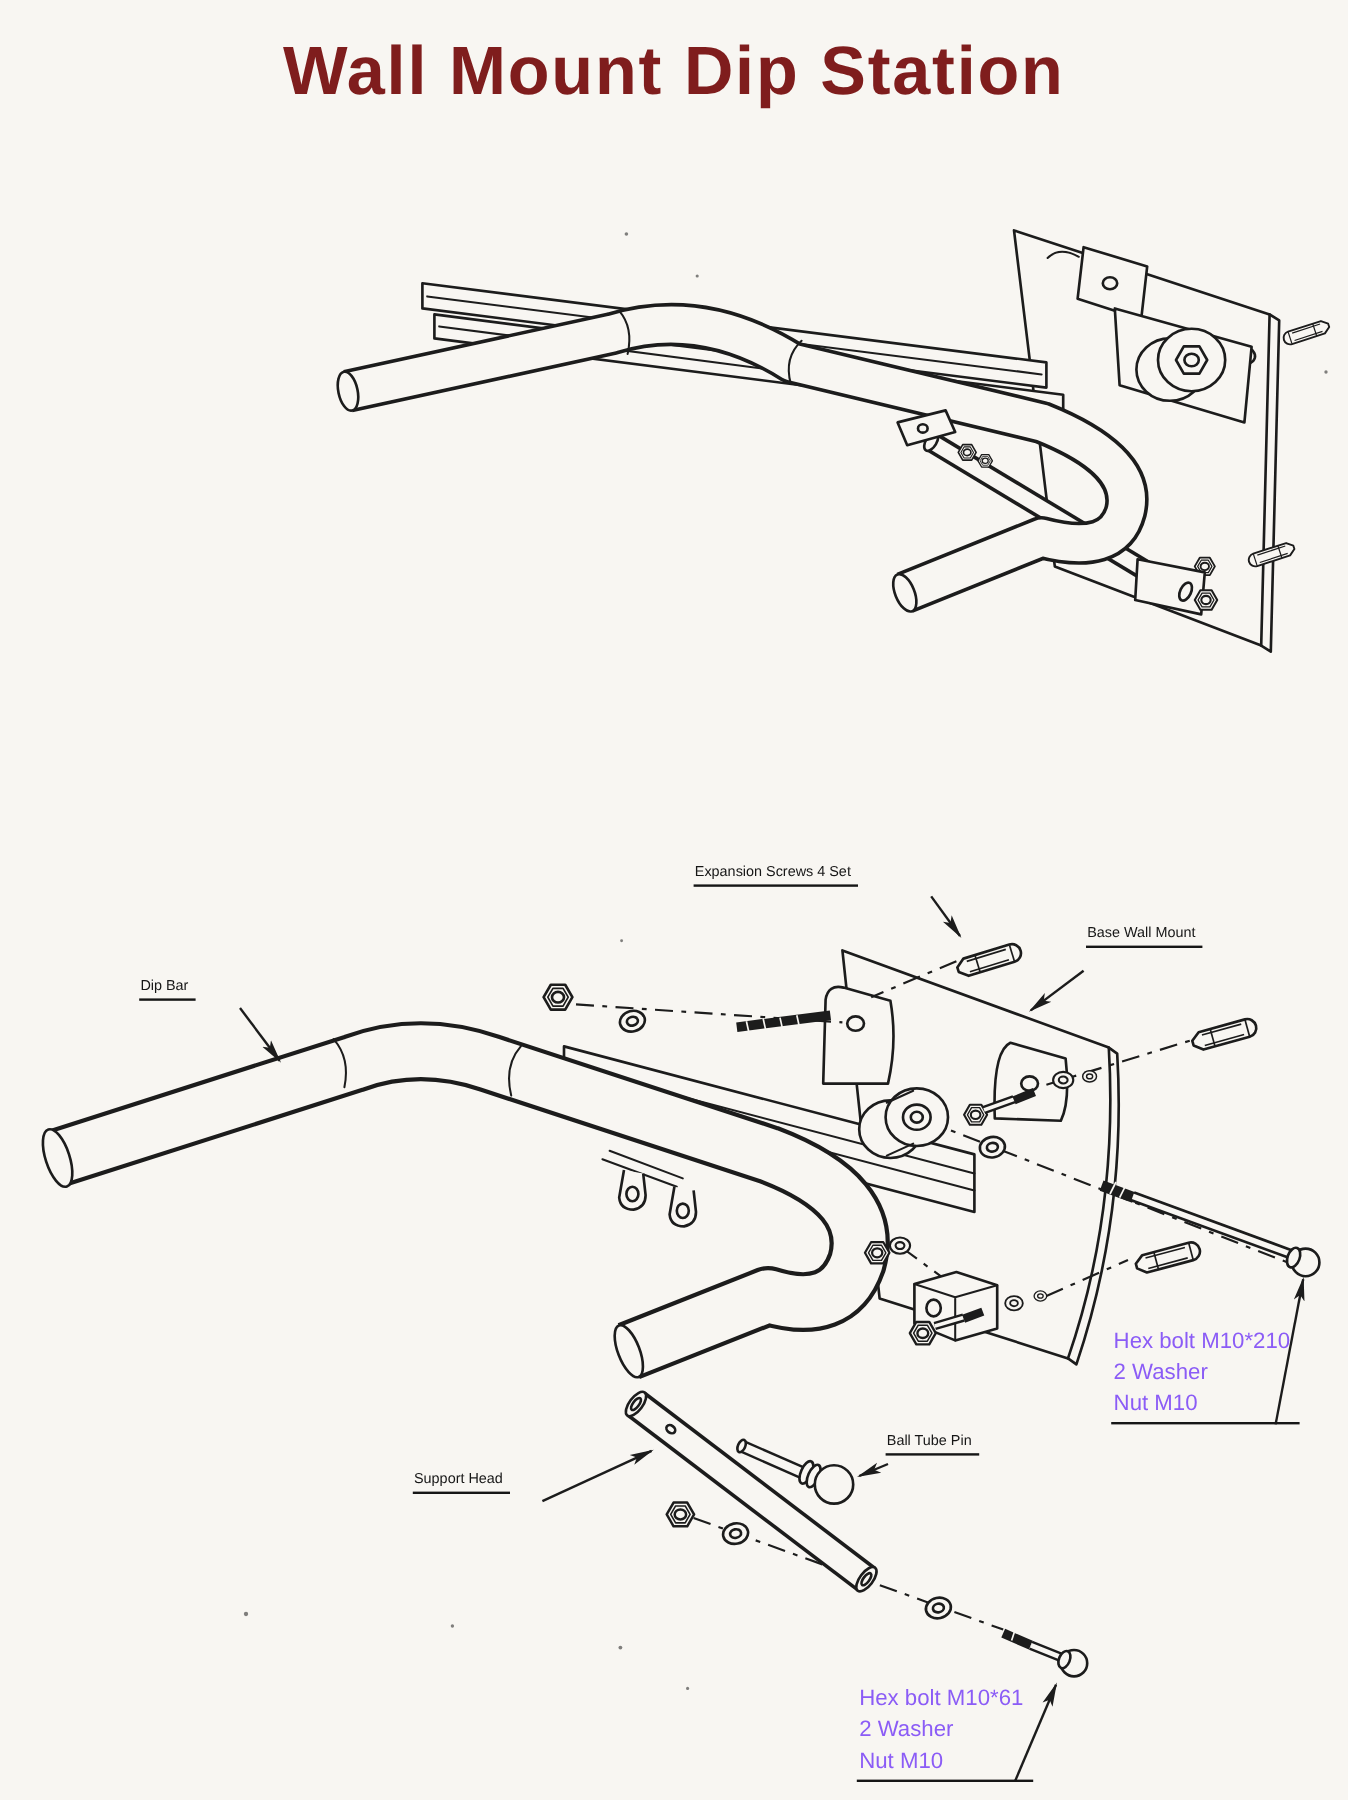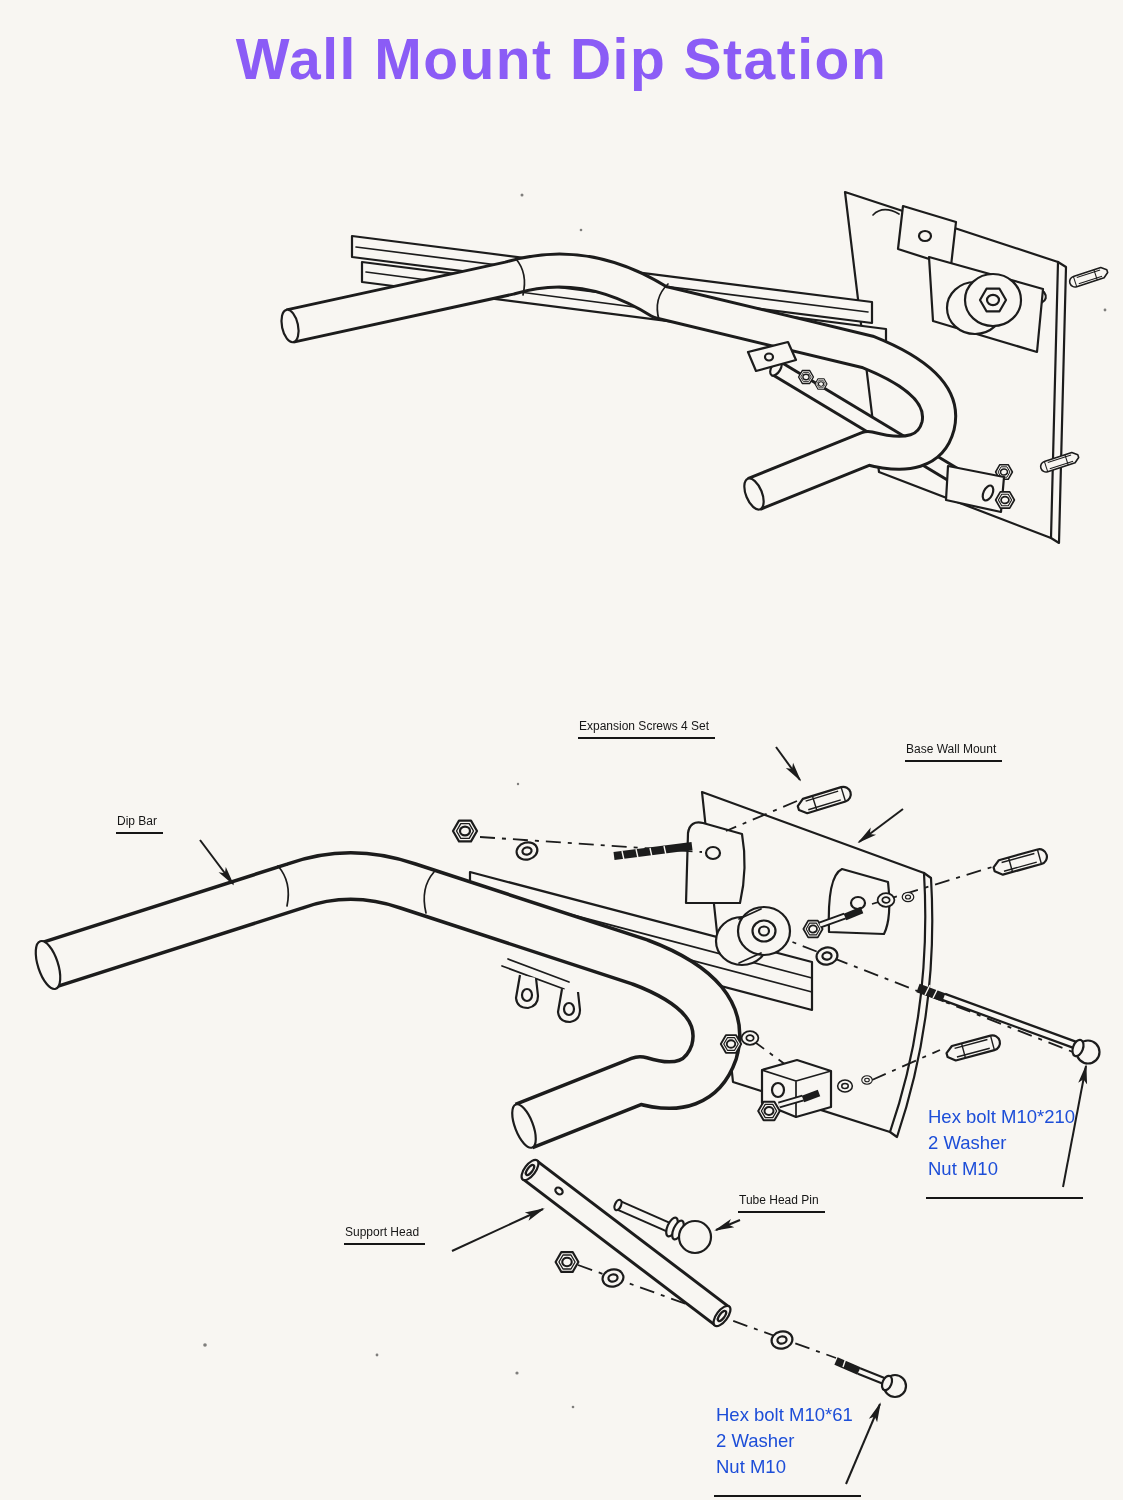--- a/index.html
+++ b/index.html
@@ -4,41 +4,41 @@
 <style>
   :root{ --ink:#1c1c1c; --paper:#f8f6f2; }
   html,body{margin:0;padding:0;}
   body{
     width:1123px;height:1500px;position:relative;overflow:hidden;
     background:var(--paper);
     font-family:"Liberation Sans",sans-serif;
   }
   .page-title{
     position:absolute;left:0;right:0;top:26px;text-align:center;
-    font-size:57px;font-weight:bold;letter-spacing:1.5px;color:#8b5cf6;
+    font-size:57px;font-weight:bold;letter-spacing:1.5px;color:#7f1d1d;
   }
   svg{position:absolute;inset:0;}
   .ln{fill:none;stroke:var(--ink);stroke-width:2.2;stroke-linejoin:round;stroke-linecap:round}
   .ln1{fill:none;stroke:var(--ink);stroke-width:1.7;stroke-linejoin:round;stroke-linecap:round}
   .lnf{fill:none;stroke:var(--ink);stroke-width:1.4;stroke-linejoin:round}
   .fw{fill:var(--paper);stroke:var(--ink);stroke-width:2.2;stroke-linejoin:round}
   .dash{fill:none;stroke:var(--ink);stroke-width:1.8;stroke-dasharray:15 7 4 7}
   .tO{fill:none;stroke:var(--ink);stroke-linejoin:round;stroke-linecap:butt}
   .tI{fill:none;stroke:var(--paper);stroke-linejoin:round;stroke-linecap:butt}
   .inkS{fill:none;stroke:var(--ink);stroke-linecap:butt}
   .papS{fill:none;stroke:var(--paper);stroke-linecap:butt}
   .ldr{fill:none;stroke:var(--ink);stroke-width:2}
   .spk{fill:var(--ink);opacity:.55}
   .lbl{
     position:absolute;font-size:12px;line-height:1.3;color:#161616;white-space:nowrap;
   }
   .lbl .u{display:inline-block;border-bottom:2px solid #161616;padding:0 6px 2px 1px}
   .specs{
-    position:absolute;font-size:18.5px;line-height:26px;color:#1d4ed8;white-space:nowrap;
-    border-bottom:2px solid #161616;padding:0 8px 15px 2px;
+    position:absolute;font-size:18.5px;line-height:26px;color:#8b5cf6;white-space:nowrap;
+    border-bottom:2px solid #161616;padding:0 8px 3px 2px;
   }
 </style>
 </head>
 <body>
 
 <div class="page-title">Wall Mount Dip Station</div>
 
 <svg width="1123" height="1500" viewBox="0 0 1123 1500">
   <defs>
     <marker id="arr" viewBox="0 0 20 12" refX="18" refY="6" markerWidth="20" markerHeight="12" orient="auto" markerUnits="userSpaceOnUse">
@@ -270,31 +270,31 @@
     <circle class="spk" cx="205" cy="1345" r="1.8"></circle>
     <circle class="spk" cx="377" cy="1355" r="1.4"></circle>
     <circle class="spk" cx="517" cy="1373" r="1.6"></circle>
     <circle class="spk" cx="573" cy="1407" r="1.3"></circle>
   </g>
 </svg>
 
 <div class="lbl" style="left:578px;top:719px">
   <span class="u">Expansion Screws 4 Set</span>
 </div>
-<div class="lbl" style="left:905px;top:742px">
+<div class="lbl" style="left:905px;top:770px">
   <span class="u">Base Wall Mount</span>
 </div>
 <div class="lbl" style="left:116px;top:814px">
   <span class="u">Dip Bar</span>
 </div>
 <div class="lbl" style="left:344px;top:1225px">
   <span class="u">Support Head</span>
 </div>
 <div class="lbl" style="left:738px;top:1193px">
-  <span class="u">Tube Head Pin</span>
+  <span class="u">Ball Tube Pin</span>
 </div>
 <div class="specs" style="left:926px;top:1104px">
   <div>Hex bolt M10*210</div>
   <div>2 Washer</div>
   <div>Nut M10</div>
 </div>
 <div class="specs" style="left:714px;top:1402px">
   <div>Hex bolt M10*61</div>
   <div>2 Washer</div>
   <div>Nut M10</div>

